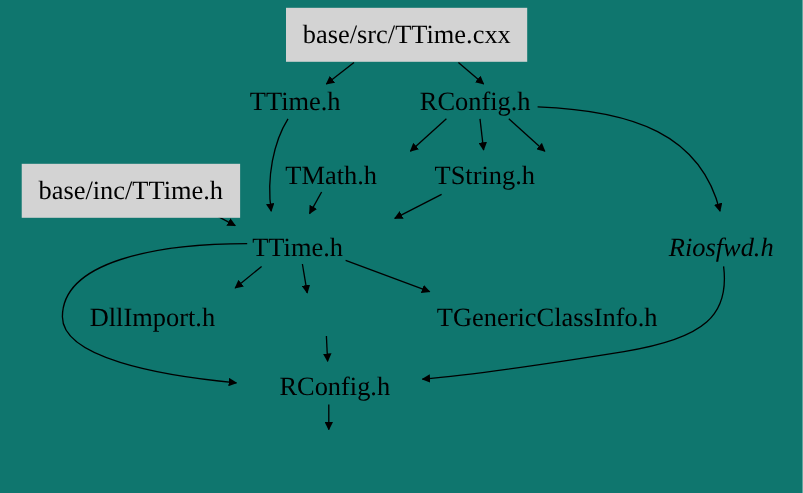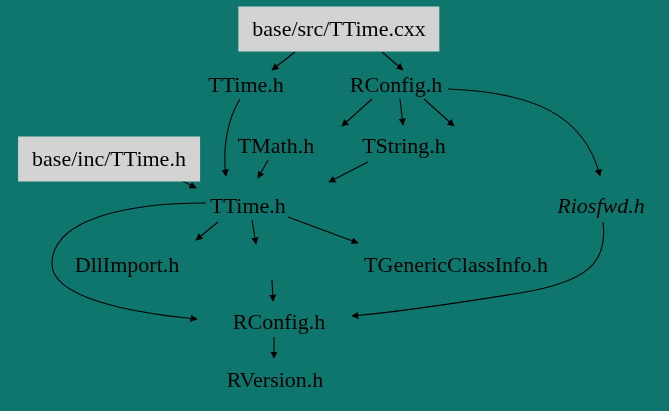--- a/index.html
+++ b/index.html
@@ -105,15 +105,14 @@
 
   <div class="node plain" style="left:601px; top:206px;font-style:italic;">Riosfwd.h</div>
 
   <div class="node plain" style="left:127px; top:265px;">DllImport.h</div>
 
 
   <div class="node plain" style="left:456px; top:265px;text-align:center;">TGenericClassInfo.h</div>
 
   <div class="node plain" style="left:279px; top:322px;">RConfig.h</div>
 
-  <div class="node plain" style="left:275px; top:380px;">RVersion.h</div>
 
 </div>
 
 </body></html>

